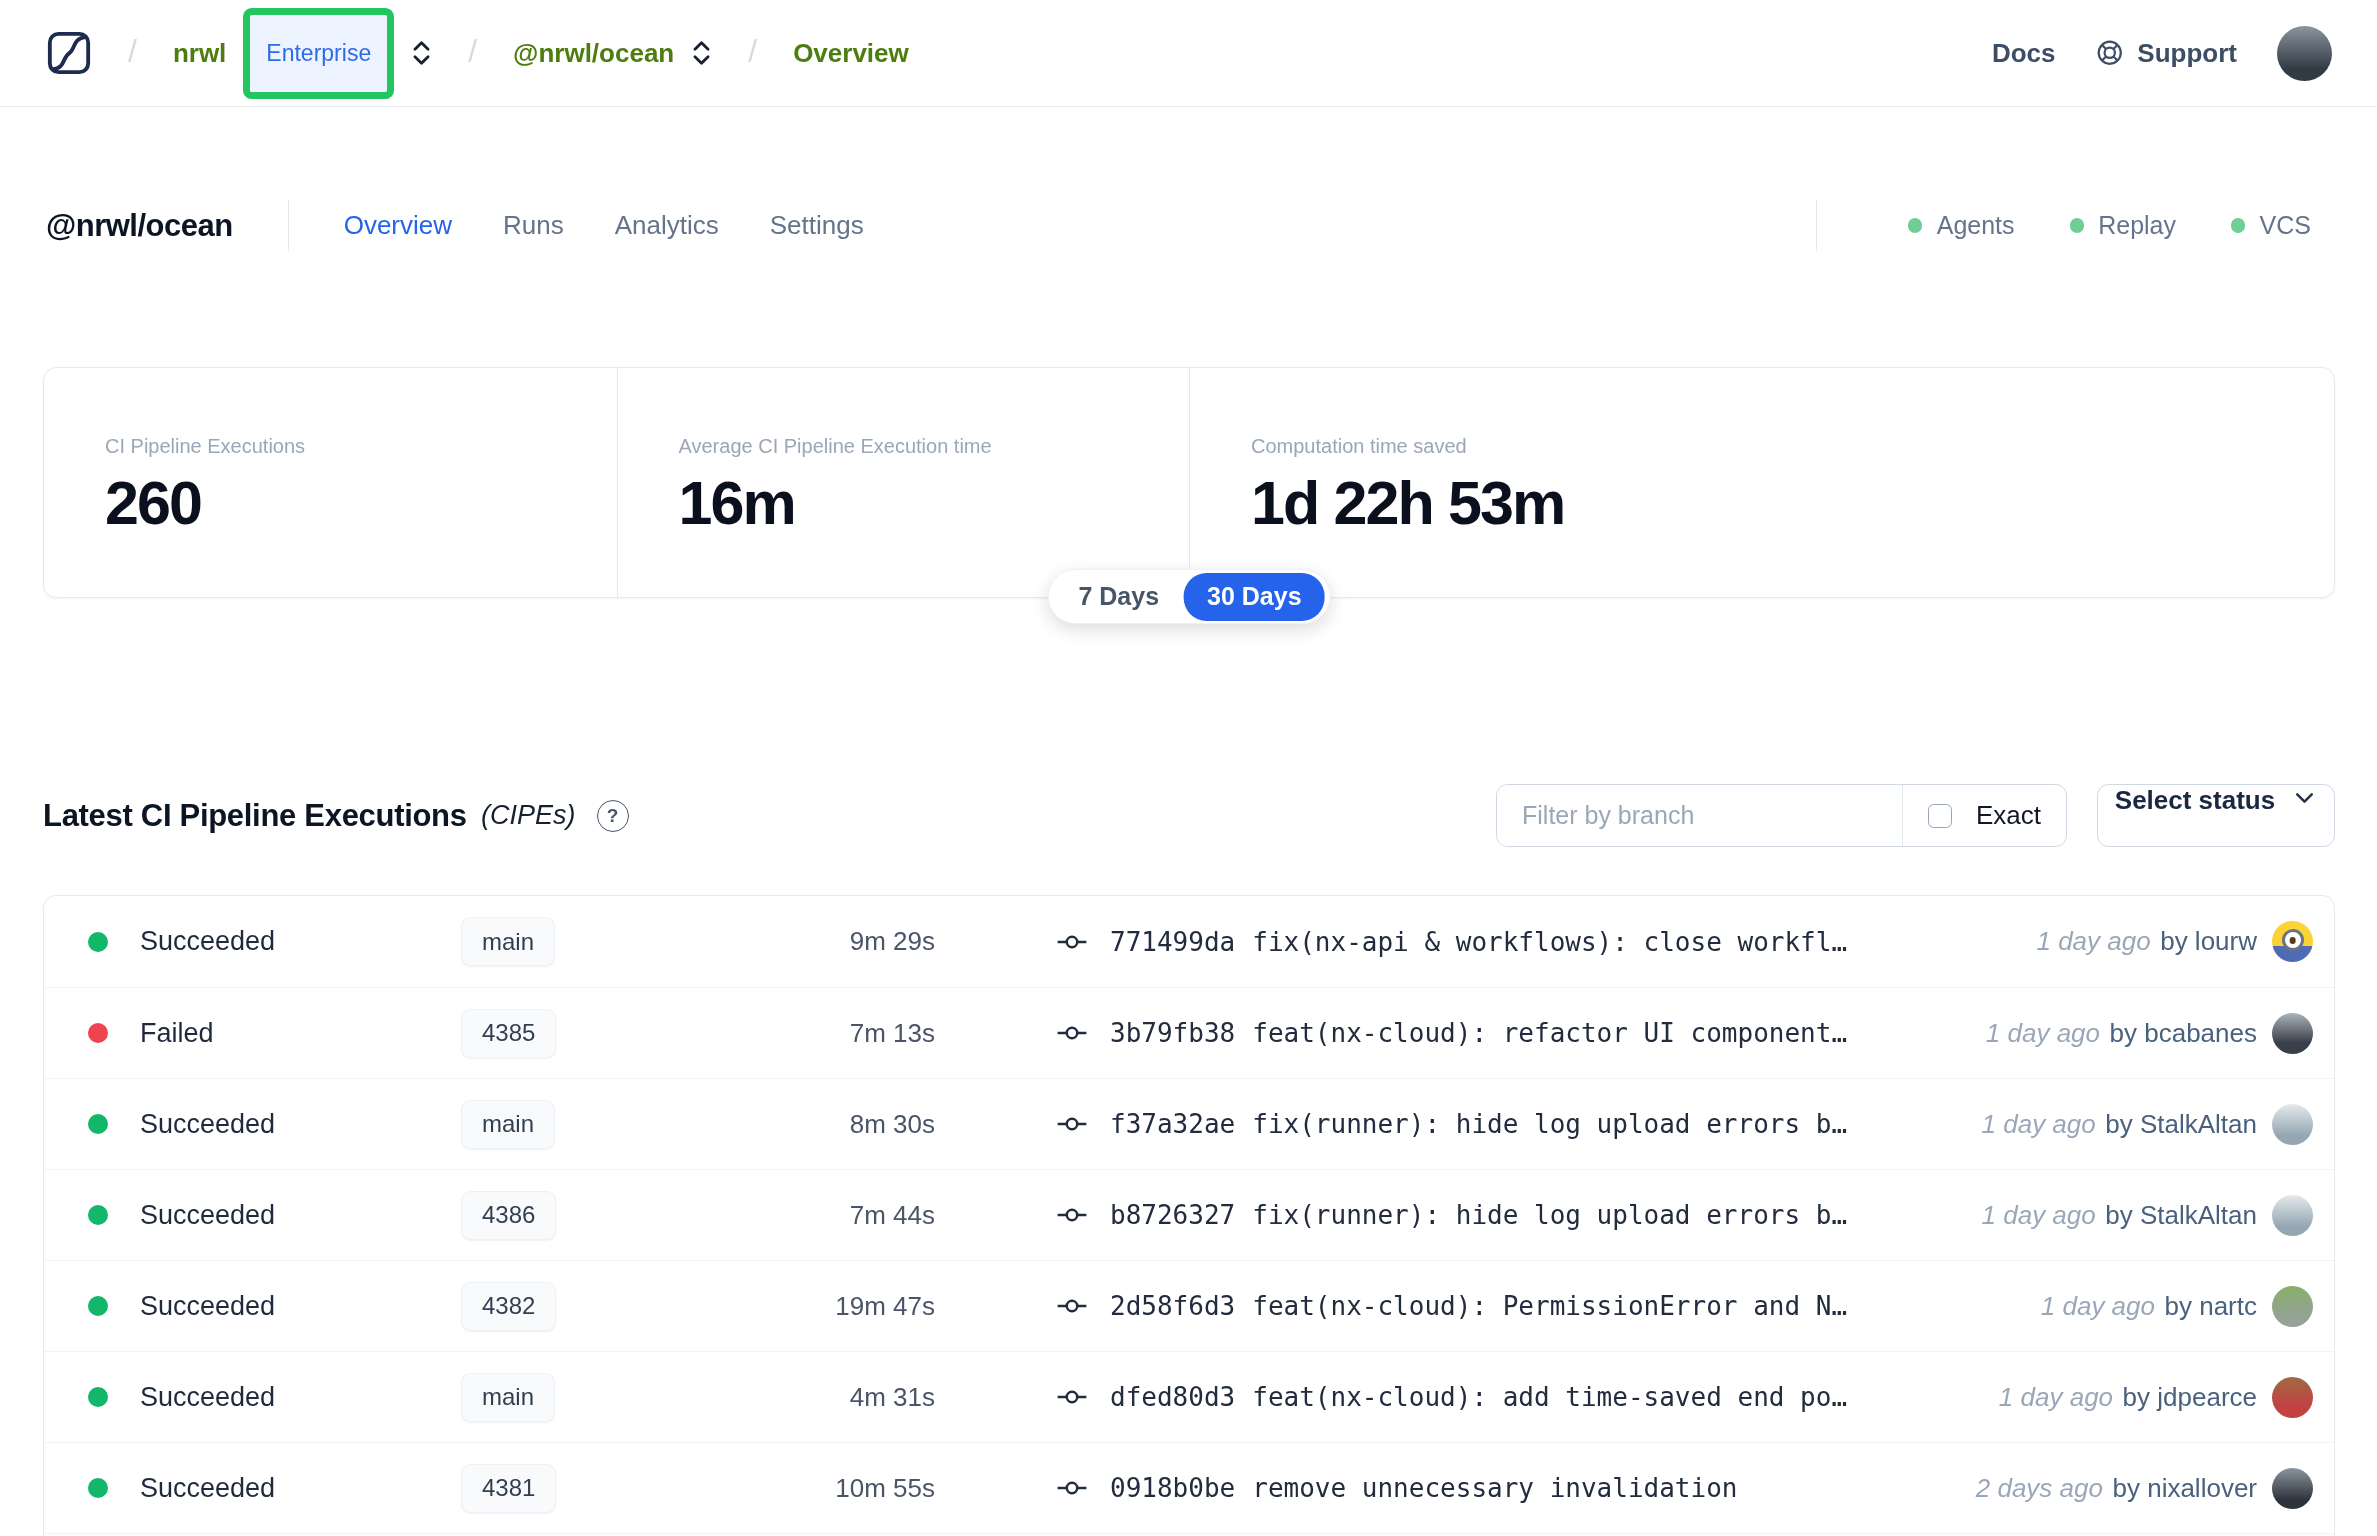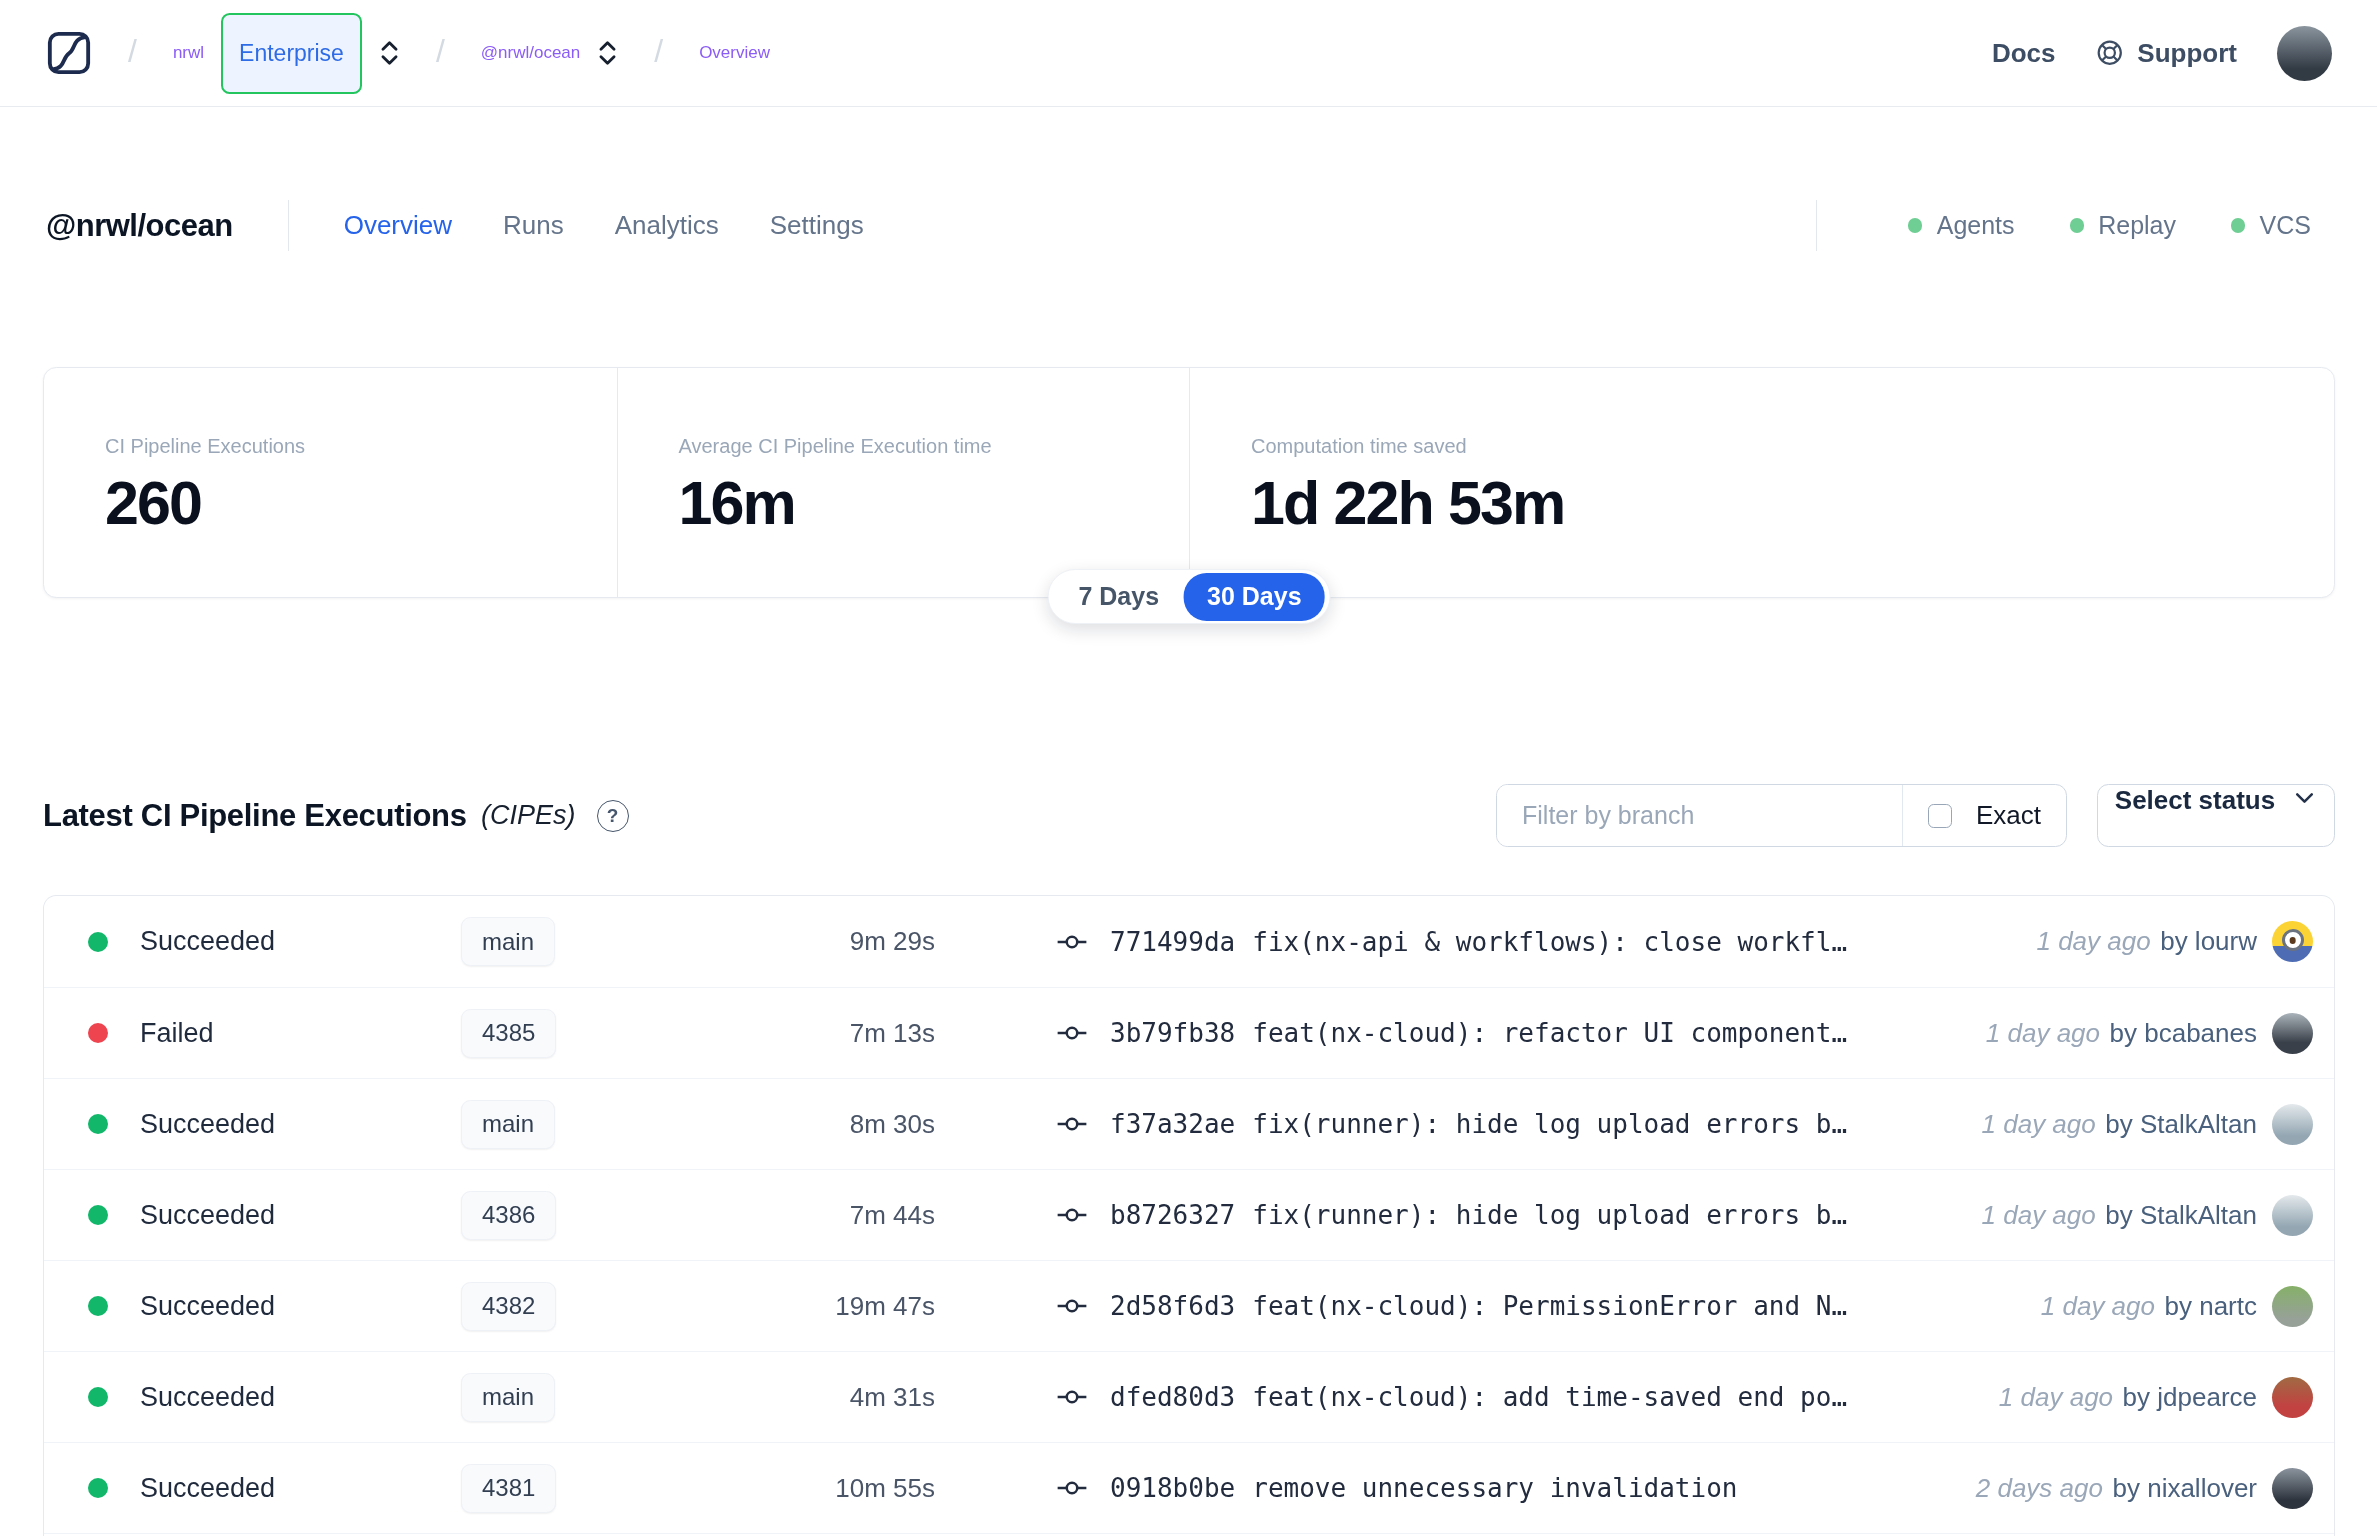--- a/index.html
+++ b/index.html
@@ -6,22 +6,22 @@
   html,body { width:2378px; height:1537px; overflow:hidden; background:#ffffff;
     font-family:"Liberation Sans", sans-serif; color:#0f172a; }
 
   
   .navbar { height:107px; display:flex; align-items:center; justify-content:space-between;
     padding:0 46px; border-bottom:1px solid #e8ecf1; background:#fff; }
   .nav-left { display:flex; align-items:center; gap:36px; }
   .logo-box { display:flex; align-items:center; }
   .crumb-sep { color:#d4dae2; font-size:32px; font-weight:300; transform:translateY(-1.9px); }
   .crumb-group { display:flex; align-items:center; gap:17px; }
-  .crumb-text { font-size:17px; font-weight:400; color:#8b5cf6; }
-  .badge-enterprise { font-size:23px; color:#2e6be6; background:#eef4ff; border:2px solid #22c55e;
+  .crumb-text { font-size:26px; font-weight:700; color:#4d7c0f; }
+  .badge-enterprise { font-size:23px; color:#2e6be6; background:#eef4ff; border:7px solid #22c55e;
     border-radius:8.6px; padding:25px 16px; font-weight:500; }
   .updown-icon { display:flex; }
   .nav-right { display:flex; align-items:center; gap:40px; }
   .nav-link { font-size:26px; font-weight:600; color:#3d4d63; display:flex; align-items:center; gap:12.4px; }
   .avatar { border-radius:50%; overflow:hidden; position:relative; flex:none; }
   .nav-avatar { width:55px; height:55px; background:linear-gradient(180deg,#8a959e 0%,#323a44 78%); }
 
   
   .page-header { margin-top:88px; padding:0 46px; display:flex; align-items:center; height:61px; }
   .ws-title { font-size:31px; font-weight:700; color:#0b1524; letter-spacing:-0.5px; }

